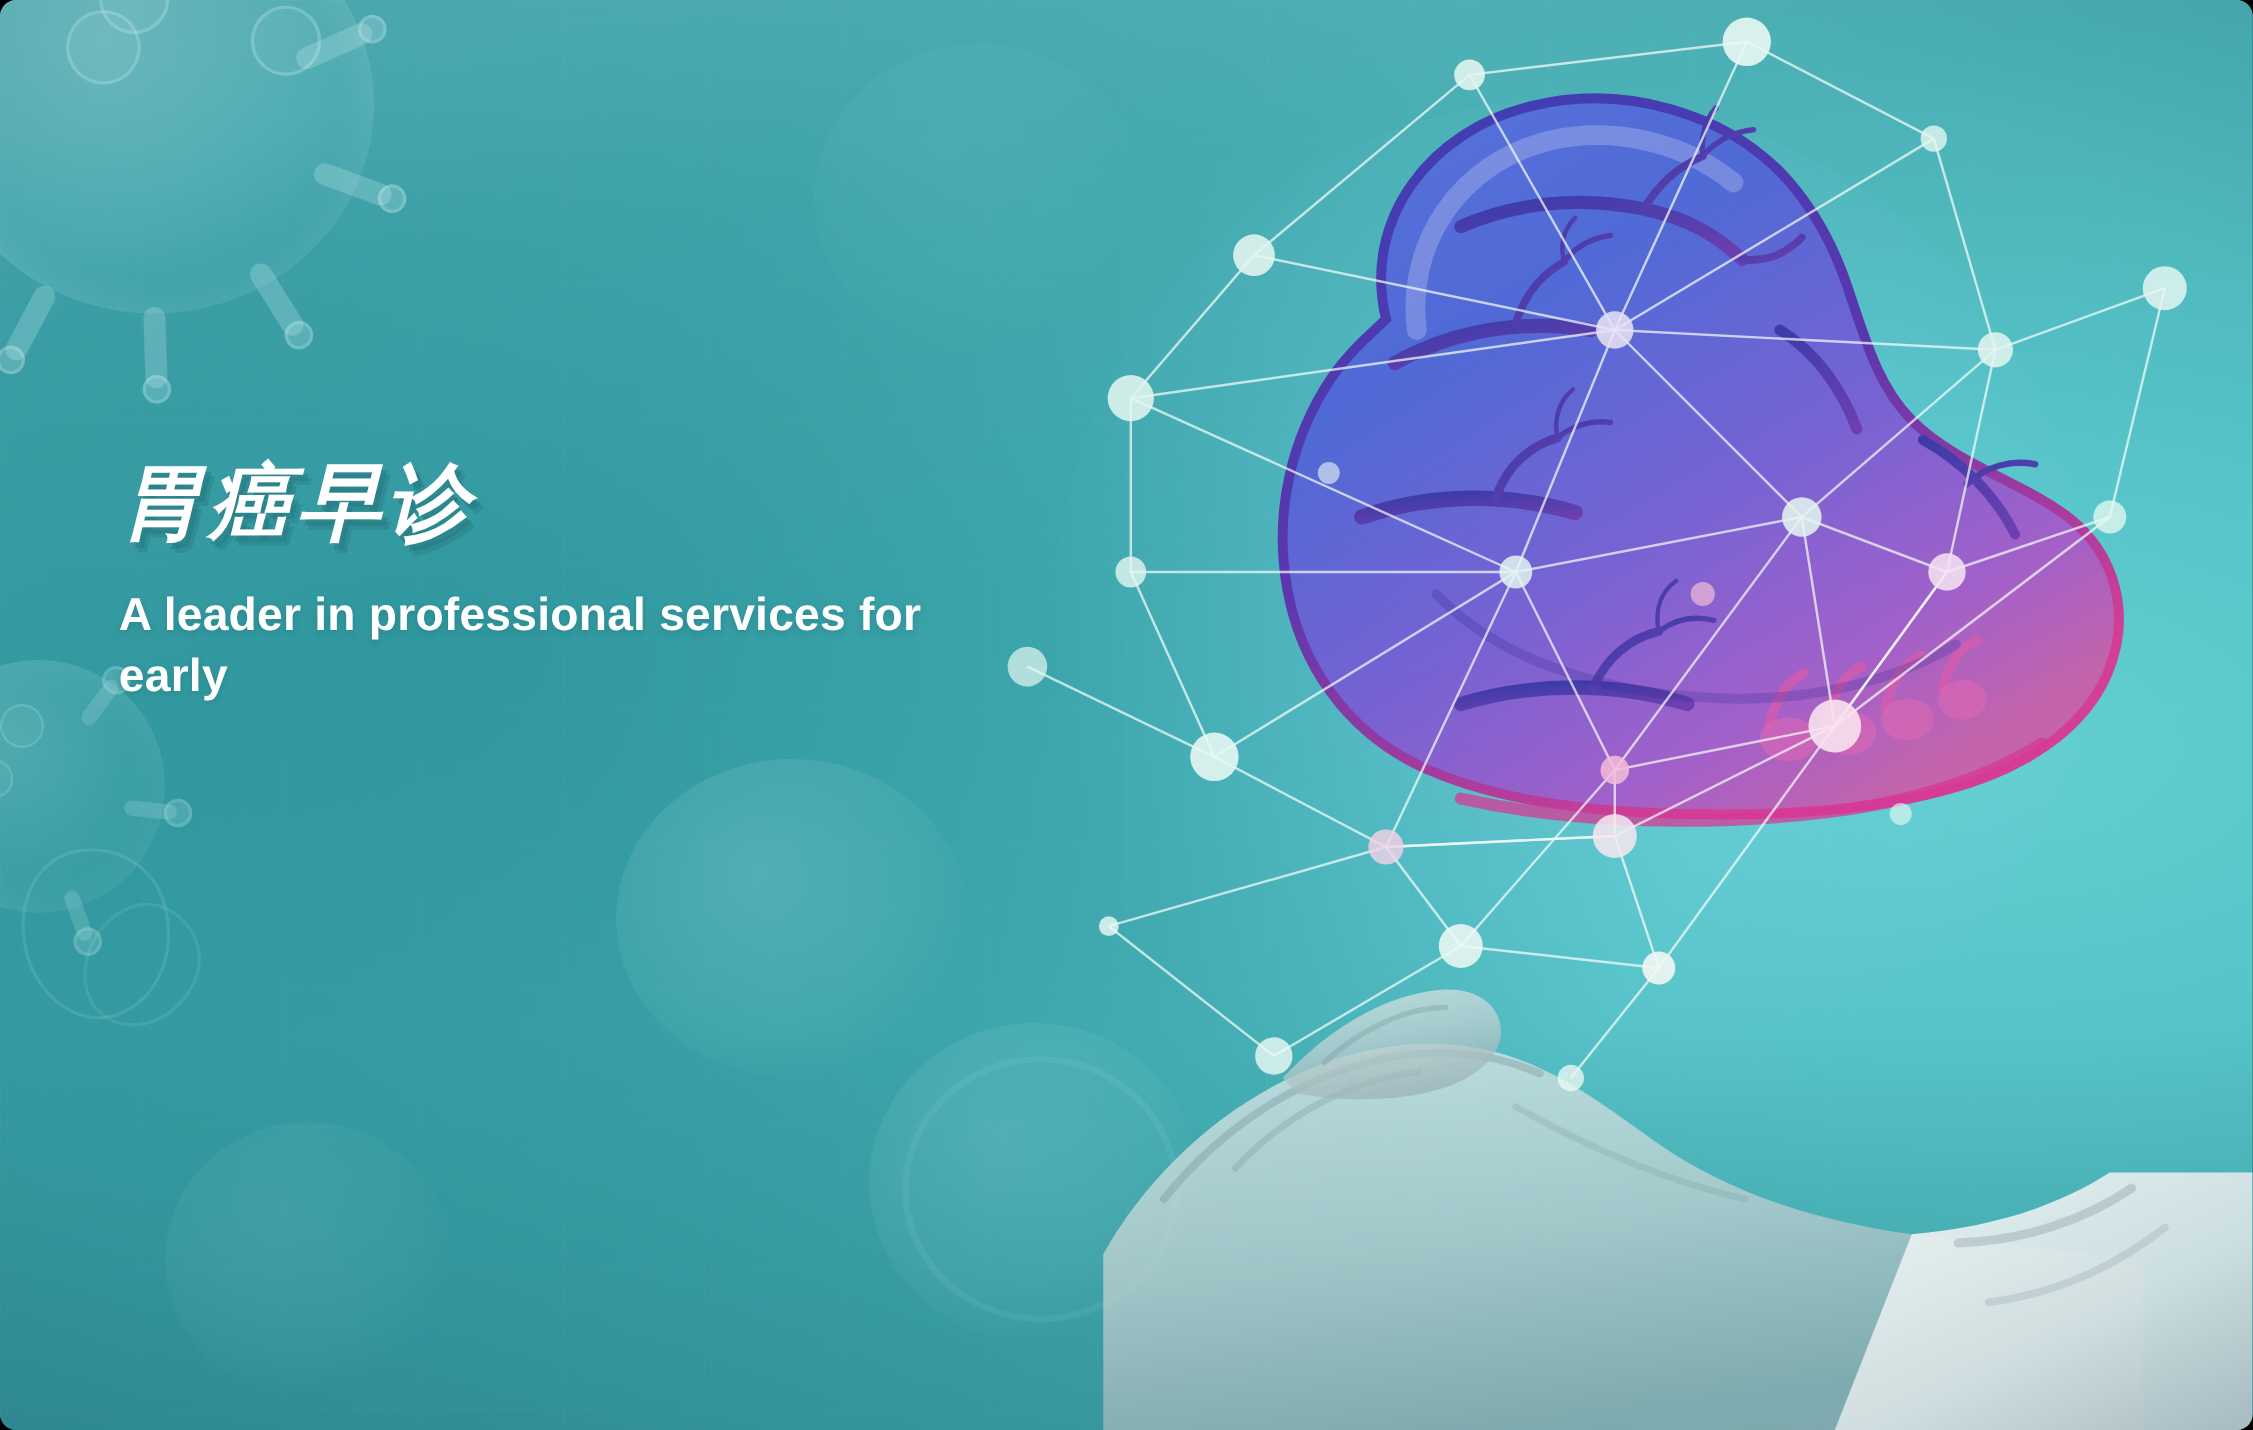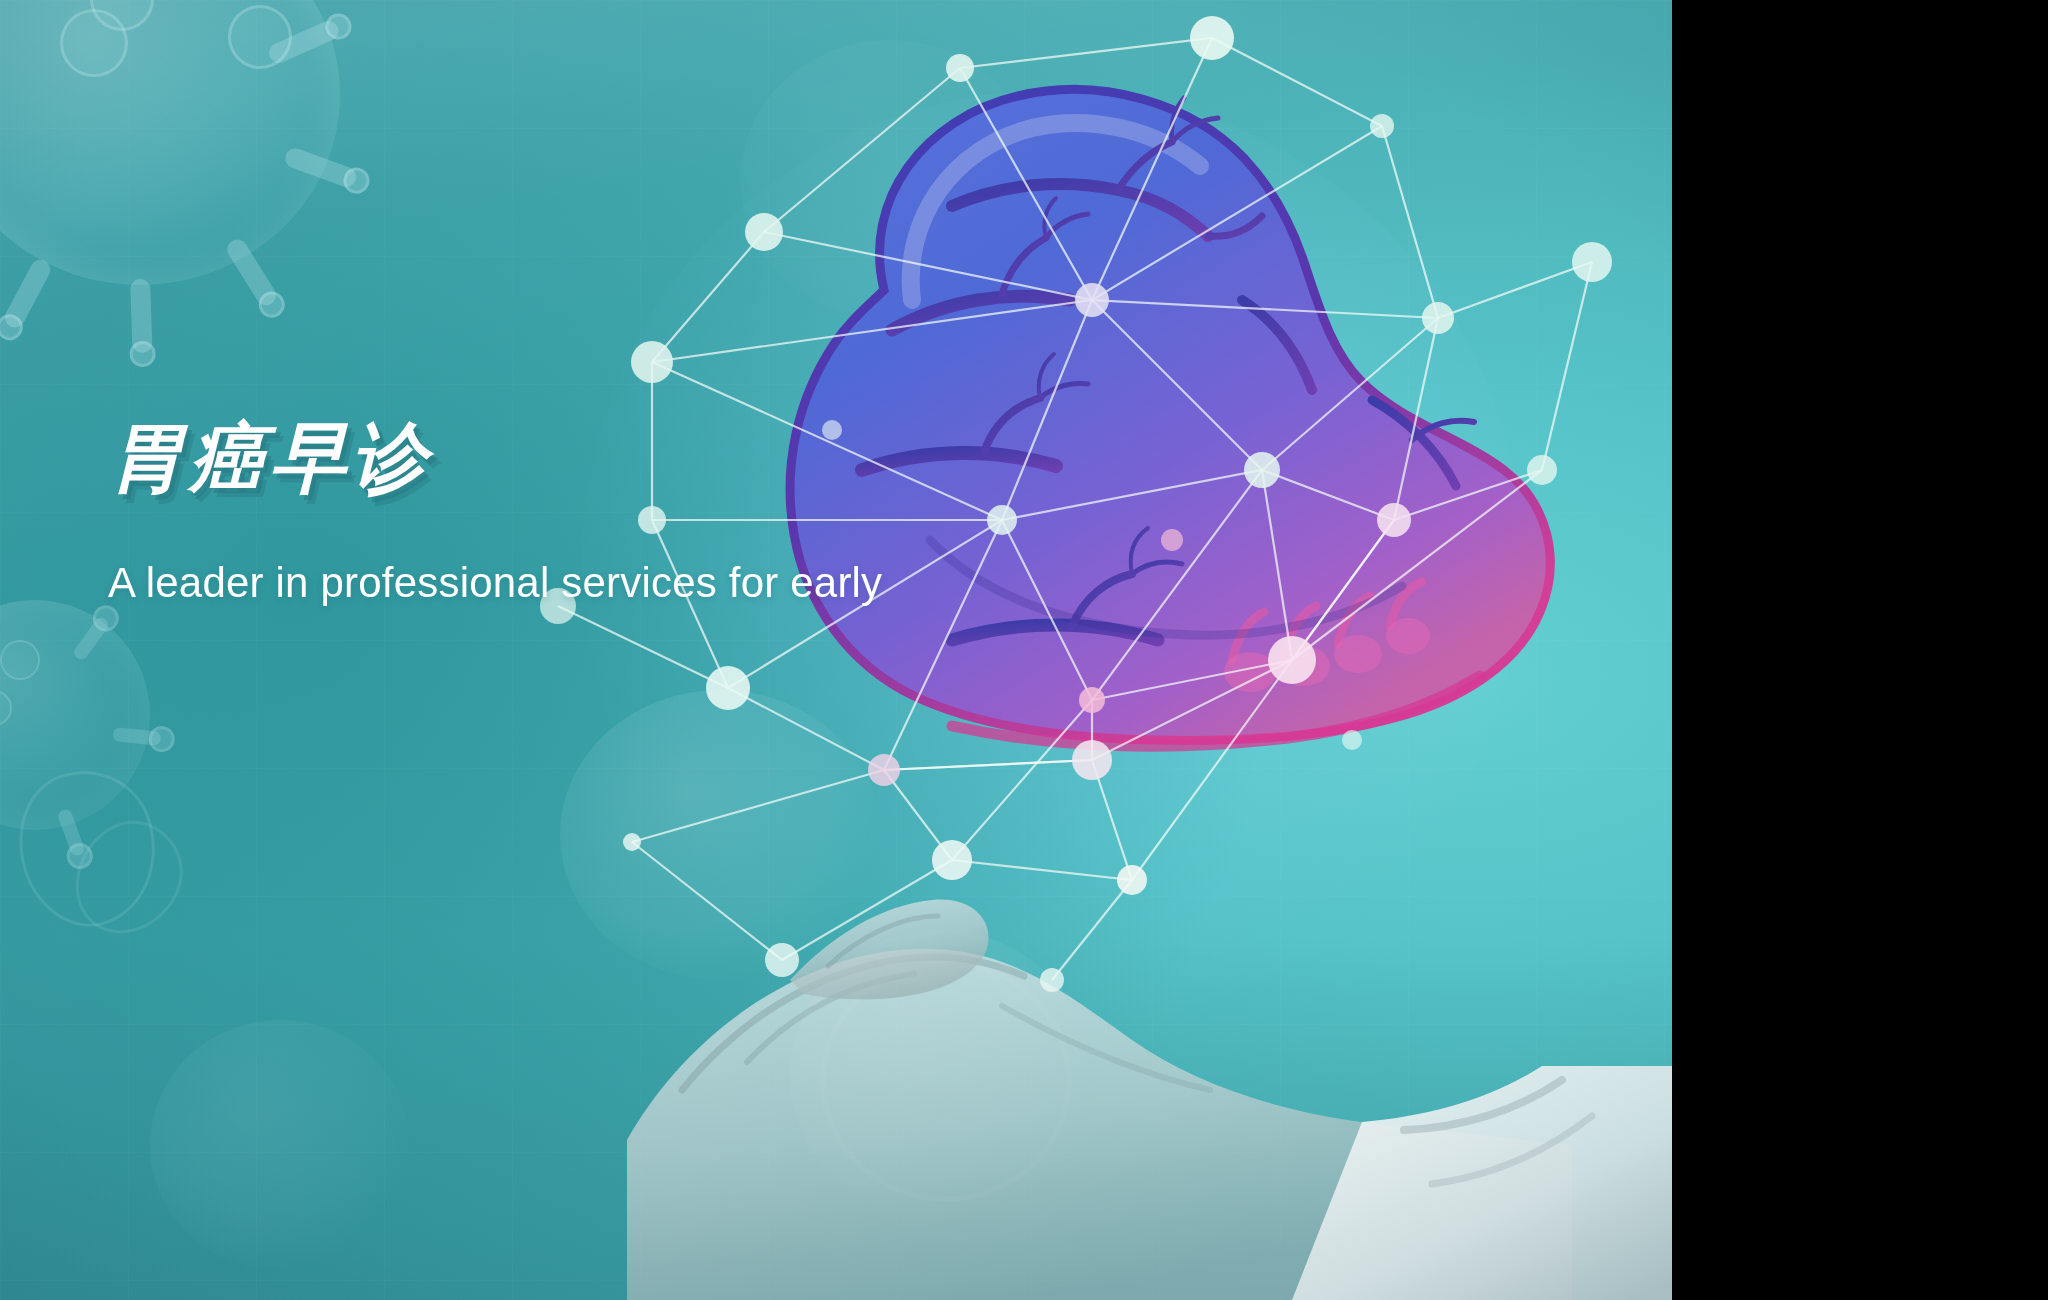--- a/index.html
+++ b/index.html
@@ -1,25 +1,26 @@
 <!DOCTYPE html>
 <html><head>
 <meta charset="utf-8">
 <style>
   html, body {
     margin: 0; padding: 0;
     background: #000;
   }
   .stage {
     position: relative;
-    width: 1672px;
+    width: 2048px;
     height: 1300px;
     overflow: hidden;
     font-family: "Liberation Sans", sans-serif;
     background: #3fa3a9;
+    border-radius: 15px;
   }
 
   
   .bg-base {
     position: absolute; inset: 0;
     background:
       radial-gradient(120% 100% at 88% 52%, #63cfd2 0%, #55c3c8 22%, #46aeb3 48%, #3b9aa2 72%, #38919b 100%);
   }
   .bg-teal-left {
     position: absolute; inset: 0;
@@ -106,25 +107,25 @@
     line-height: 1.12;
     letter-spacing: 5px;
     white-space: nowrap;
     text-shadow:
        4px 5px 0 rgba(38,120,130,0.55),
        7px 9px 0 rgba(34,108,118,0.30);
   }
   .headline + .headline { margin-top: 8px; }
 
   .subhead {
-    margin-top: 56px;
+    margin-top: 32px;
     color: #ffffff;
     font-size: 42px;
     line-height: 1.30;
-    font-weight: 400;
+    font-weight: 700;
     letter-spacing: .2px;
     text-shadow: 0 2px 6px rgba(25,95,105,0.28);
     max-width: 790px;
   }
 
   
   .art {
     position: absolute;
     right: 0; top: 0;
     width: 1140px; height: 1300px;

